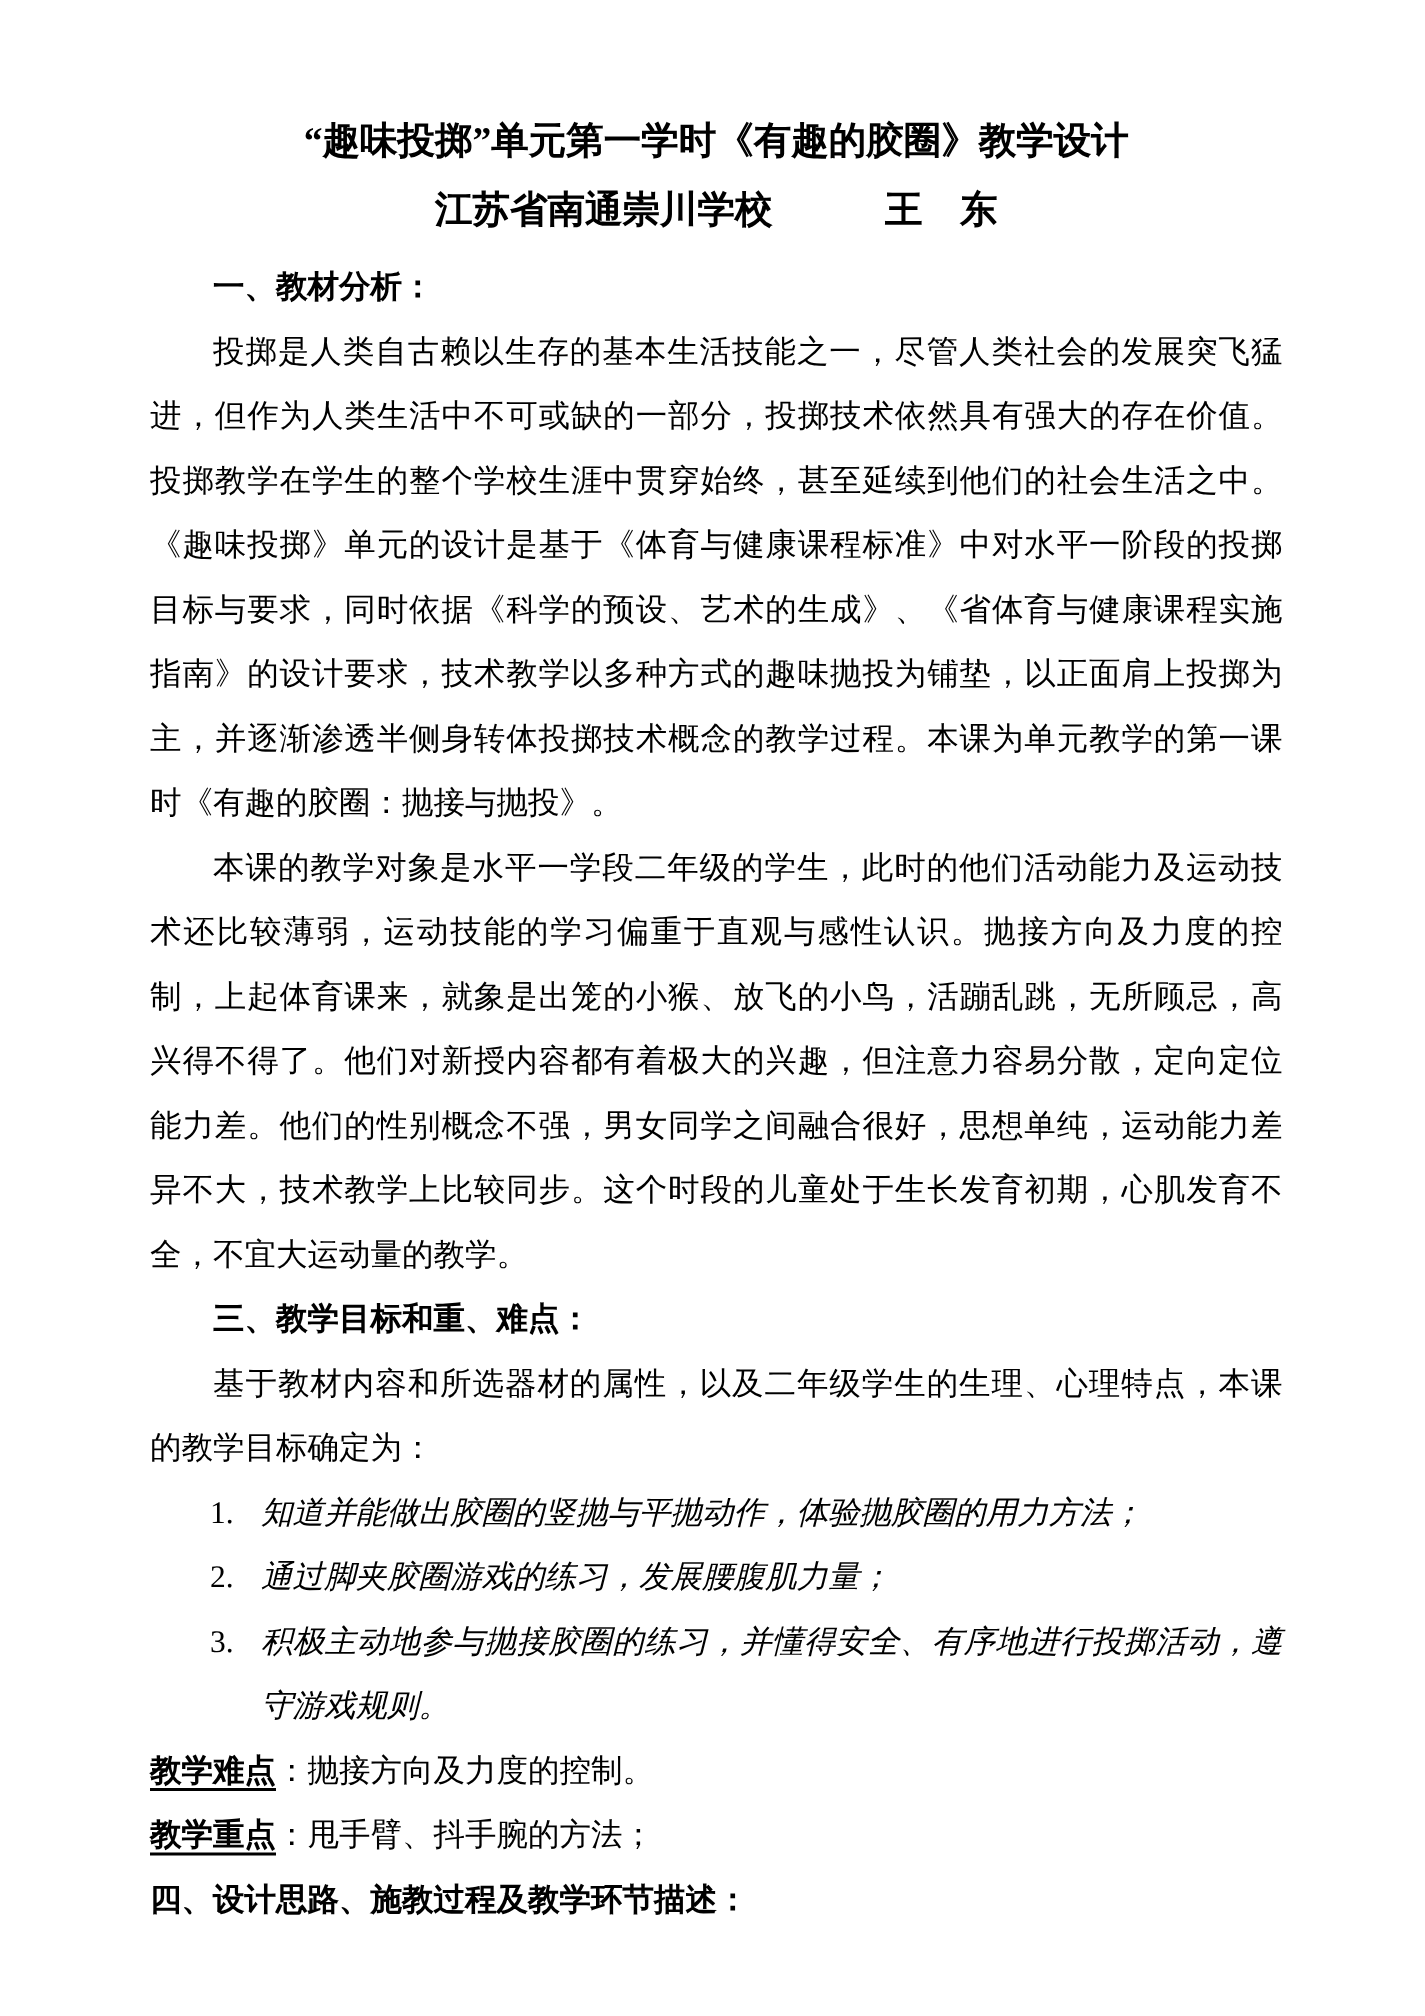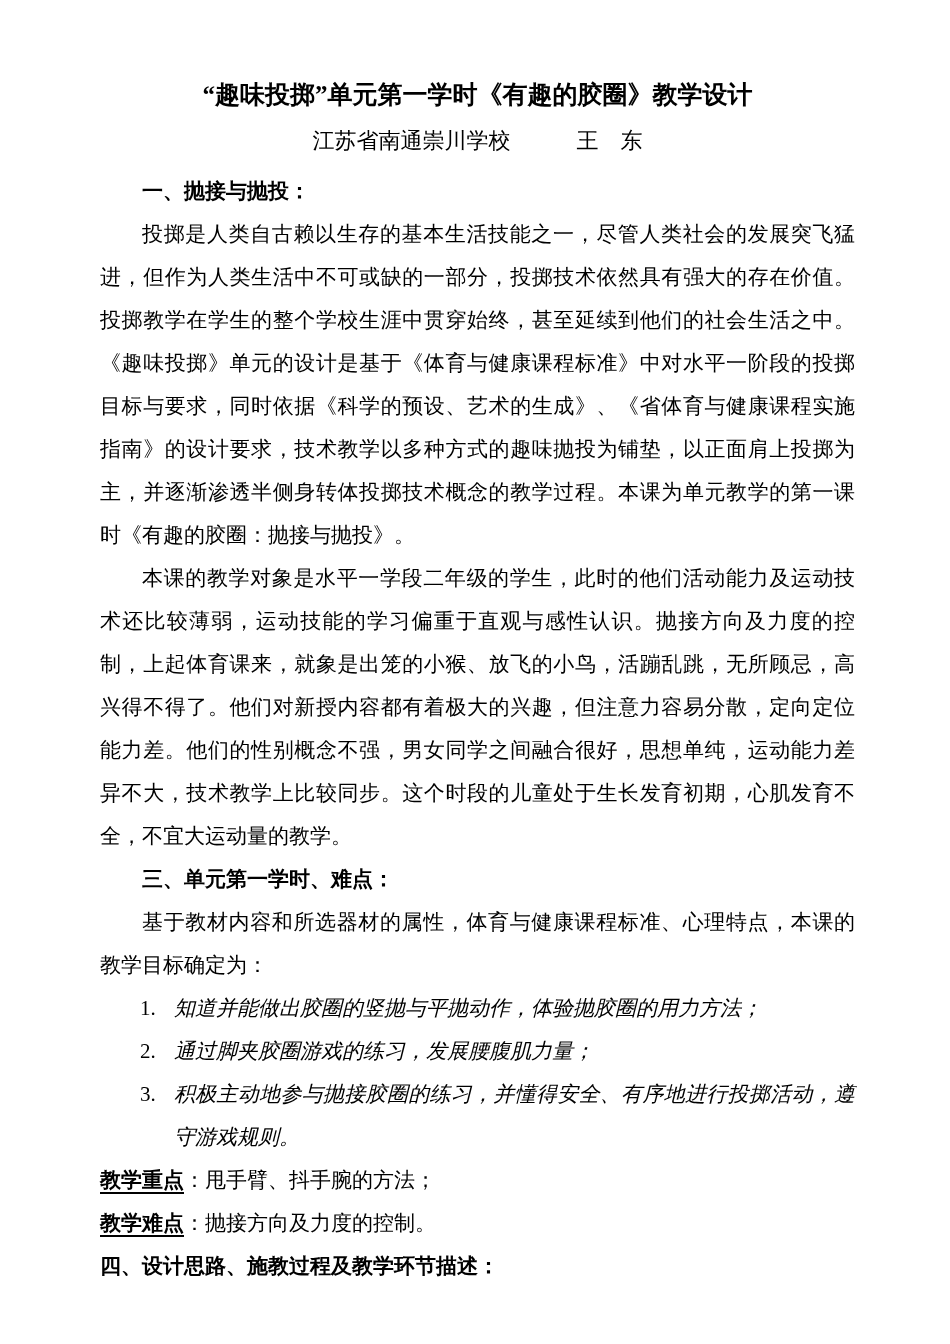--- a/index.html
+++ b/index.html
@@ -22,22 +22,22 @@
     text-align: justify;
   }
   .doc-title {
     text-align: center;
     font-weight: 700;
     font-size: 25px;
     line-height: 46px;
   }
   .doc-byline {
     text-align: center;
-    font-weight: 400;
-    font-size: 22px;
+    font-weight: 700;
+    font-size: 25px;
     line-height: 46px;
     margin-bottom: 6px;
     white-space: pre;
   }
   p { margin: 0; }
   .heading {
     font-weight: 700;
   }
   .indent2 { text-indent: 2em; }
   .indent1 { text-indent: 1.2em; }
@@ -55,43 +55,43 @@
   }
 </style>
 </head>
 <body>
 
 <div class="page">
 
   <div class="doc-title">“趣味投掷”单元第一学时《有趣的胶圈》教学设计</div>
   <div class="doc-byline">江苏省南通崇川学校　　　王　东</div>
 
-  <p class="heading indent2">一、抛接与抛投：</p>
+  <p class="heading indent2">一、教材分析：</p>
   <p class="indent2">投掷是人类自古赖以生存的基本生活技能之一，尽管人类社会的发展突飞猛进，但作为人类生活中不可或缺的一部分，投掷技术依然具有强大的存在价值。投掷教学在学生的整个学校生涯中贯穿始终，甚至延续到他们的社会生活之中。《趣味投掷》单元的设计是基于《体育与健康课程标准》中对水平一阶段的投掷目标与要求，同时依据《科学的预设、艺术的生成》、《省体育与健康课程实施指南》的设计要求，技术教学以多种方式的趣味抛投为铺垫，以正面肩上投掷为主，并逐渐渗透半侧身转体投掷技术概念的教学过程。本课为单元教学的第一课时《有趣的胶圈：抛接与抛投》。</p>
 
   <p class="indent2">本课的教学对象是水平一学段二年级的学生，此时的他们活动能力及运动技术还比较薄弱，运动技能的学习偏重于直观与感性认识。抛接方向及力度的控制，上起体育课来，就象是出笼的小猴、放飞的小鸟，活蹦乱跳，无所顾忌，高兴得不得了。他们对新授内容都有着极大的兴趣，但注意力容易分散，定向定位能力差。他们的性别概念不强，男女同学之间融合很好，思想单纯，运动能力差异不大，技术教学上比较同步。这个时段的儿童处于生长发育初期，心肌发育不全，不宜大运动量的教学。</p>
 
-  <p class="heading indent2">三、单元第一学时、难点：</p>
-  <p class="indent2">基于教材内容和所选器材的属性，体育与健康课程标准、心理特点，本课的教学目标确定为：</p>
+  <p class="heading indent2">三、教学目标和重、难点：</p>
+  <p class="indent2">基于教材内容和所选器材的属性，以及二年级学生的生理、心理特点，本课的教学目标确定为：</p>
 
   <div class="goal-list">
     <div class="goal-item">
       <span class="goal-num">1.</span>
       <span class="goal-text">知道并能做出胶圈的竖抛与平抛动作，体验抛胶圈的用力方法；</span>
     </div>
     <div class="goal-item">
       <span class="goal-num">2.</span>
       <span class="goal-text">通过脚夹胶圈游戏的练习，发展腰腹肌力量；</span>
     </div>
     <div class="goal-item">
       <span class="goal-num">3.</span>
       <span class="goal-text">积极主动地参与抛接胶圈的练习，并懂得安全、有序地进行投掷活动，遵守游戏规则。</span>
     </div>
   </div>
 
 
+  <p><span class="emph">教学难点</span><span>：抛接方向及力度的控制。</span></p>
+
   <p><span class="emph">教学重点</span><span>：甩手臂、抖手腕的方法；</span></p>
-
-  <p><span class="emph">教学难点</span><span>：抛接方向及力度的控制。</span></p>
 
   <p class="heading">四、设计思路、施教过程及教学环节描述：</p>
 
 </div>
 
 </body></html>

